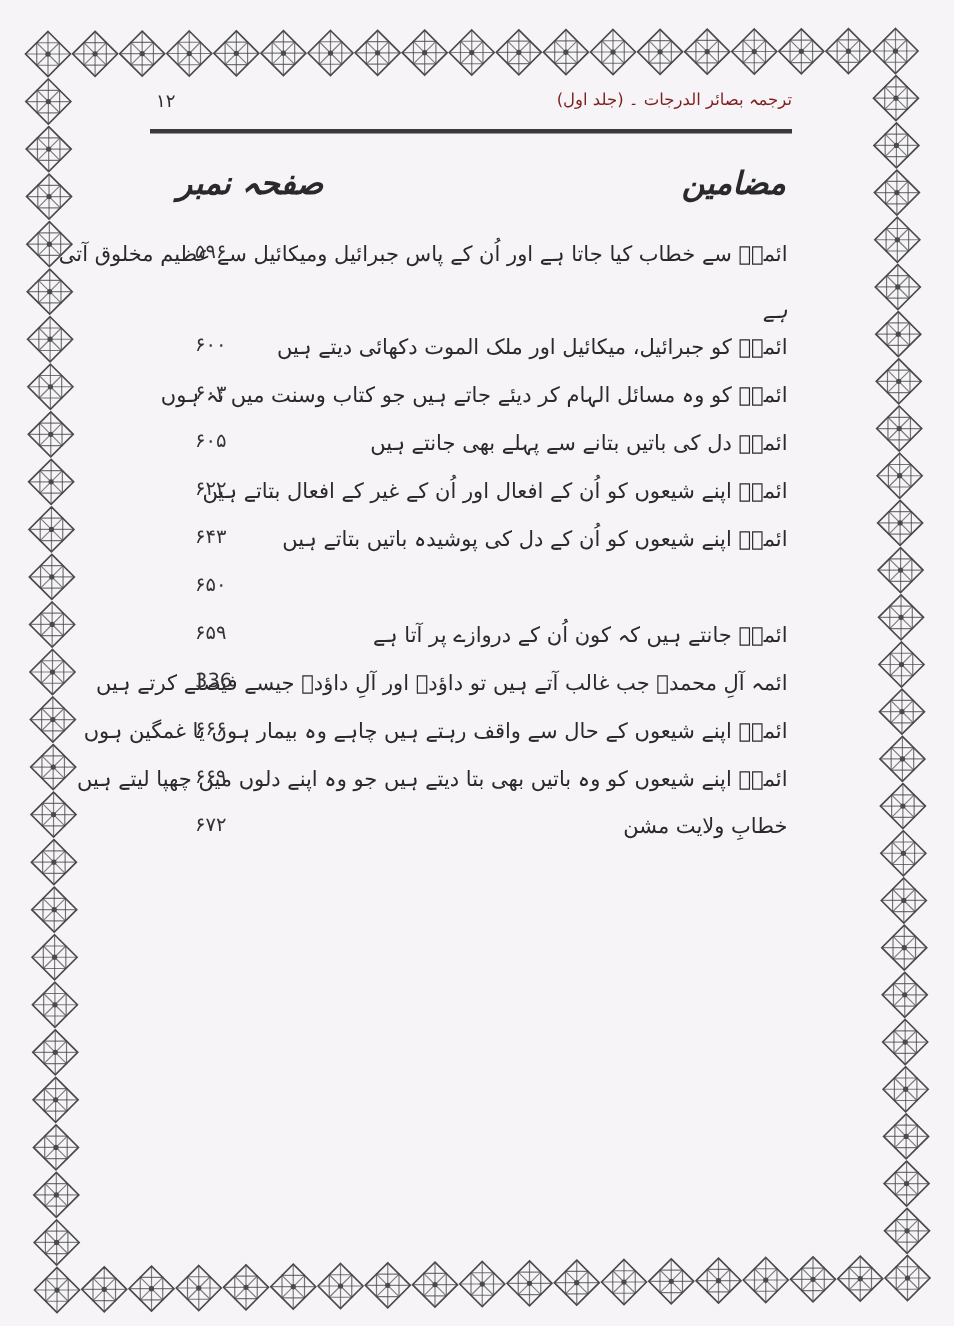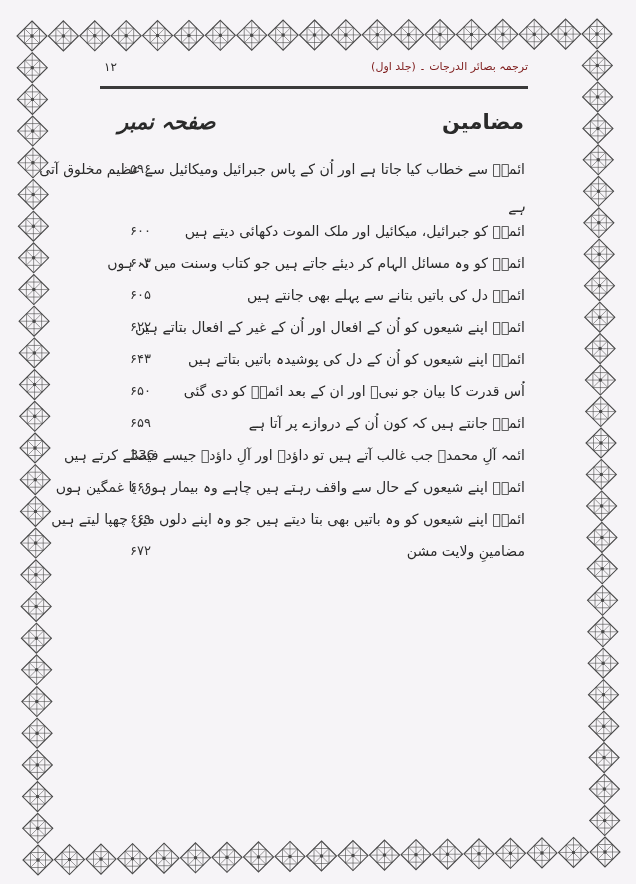--- a/index.html
+++ b/index.html
@@ -25,21 +25,21 @@
   .header-rule {
     position: absolute; left: 100px; top: 86px; width: 428px; height: 3px;
     background: #3a3a3a;
   }
   .col-head-left {
     position: absolute; left: 118px; top: 110px;
     font-size: 21px; font-style: italic; font-weight: bold; color: #2a2a2a; direction: rtl;
   }
   .col-head-right {
     position: absolute; right: 112px; top: 110px;
-    font-size: 21px; font-weight: bold; color: #2a2a2a; direction: rtl;
+    font-size: 21px; font-style: italic; font-weight: bold; color: #2a2a2a; direction: rtl;
   }
   .toc { position: absolute; left: 110px; top: 155px; width: 415px; }
   .toc-row {
     position: relative; height: 32px; direction: rtl;
   }
   .toc-title {
     position: absolute; right: 0; top: 6px; font-size: 14px; white-space: nowrap;
     color: #2a2a2a;
   }
   .toc-page {
@@ -619,37 +619,36 @@
     </div>
     <div class="toc-row">
       <span class="toc-title">ائمہؑ اپنے شیعوں کو اُن کے افعال اور اُن کے غیر کے افعال بتاتے ہیں</span>
       <span class="toc-page">۶۲۲</span>
     </div>
     <div class="toc-row">
       <span class="toc-title">ائمہؑ اپنے شیعوں کو اُن کے دل کی پوشیدہ باتیں بتاتے ہیں</span>
       <span class="toc-page">۶۴۳</span>
     </div>
     <div class="toc-row">
-      <span class="toc-title">اُس قدرت کا بیان جو نبیؐ اور ان کے بعد ائمہؑ کو دی گئی</span>
       <span class="toc-page">۶۵۰</span>
     </div>
     <div class="toc-row">
       <span class="toc-title">ائمہؑ جانتے ہیں کہ کون اُن کے دروازے پر آتا ہے</span>
       <span class="toc-page">۶۵۹</span>
     </div>
     <div class="toc-row">
       <span class="toc-title">ائمہ آلِ محمدؐ جب غالب آتے ہیں تو داؤدؑ اور آلِ داؤدؑ جیسے فیصلے کرتے ہیں</span>
       <span class="toc-page">336</span>
     </div>
     <div class="toc-row">
       <span class="toc-title">ائمہؑ اپنے شیعوں کے حال سے واقف رہتے ہیں چاہے وہ بیمار ہوں یا غمگین ہوں</span>
       <span class="toc-page">۶۶۶</span>
     </div>
     <div class="toc-row">
       <span class="toc-title">ائمہؑ اپنے شیعوں کو وہ باتیں بھی بتا دیتے ہیں جو وہ اپنے دلوں میں چھپا لیتے ہیں</span>
       <span class="toc-page">۶۶۹</span>
     </div>
     <div class="toc-row">
-      <span class="toc-title">مضامینِ ولایت مشن</span>
+      <span class="toc-title">خطابِ ولایت مشن</span>
       <span class="toc-page">۶۷۲</span>
     </div>
   </div>
 </div>
 
 </body></html>

